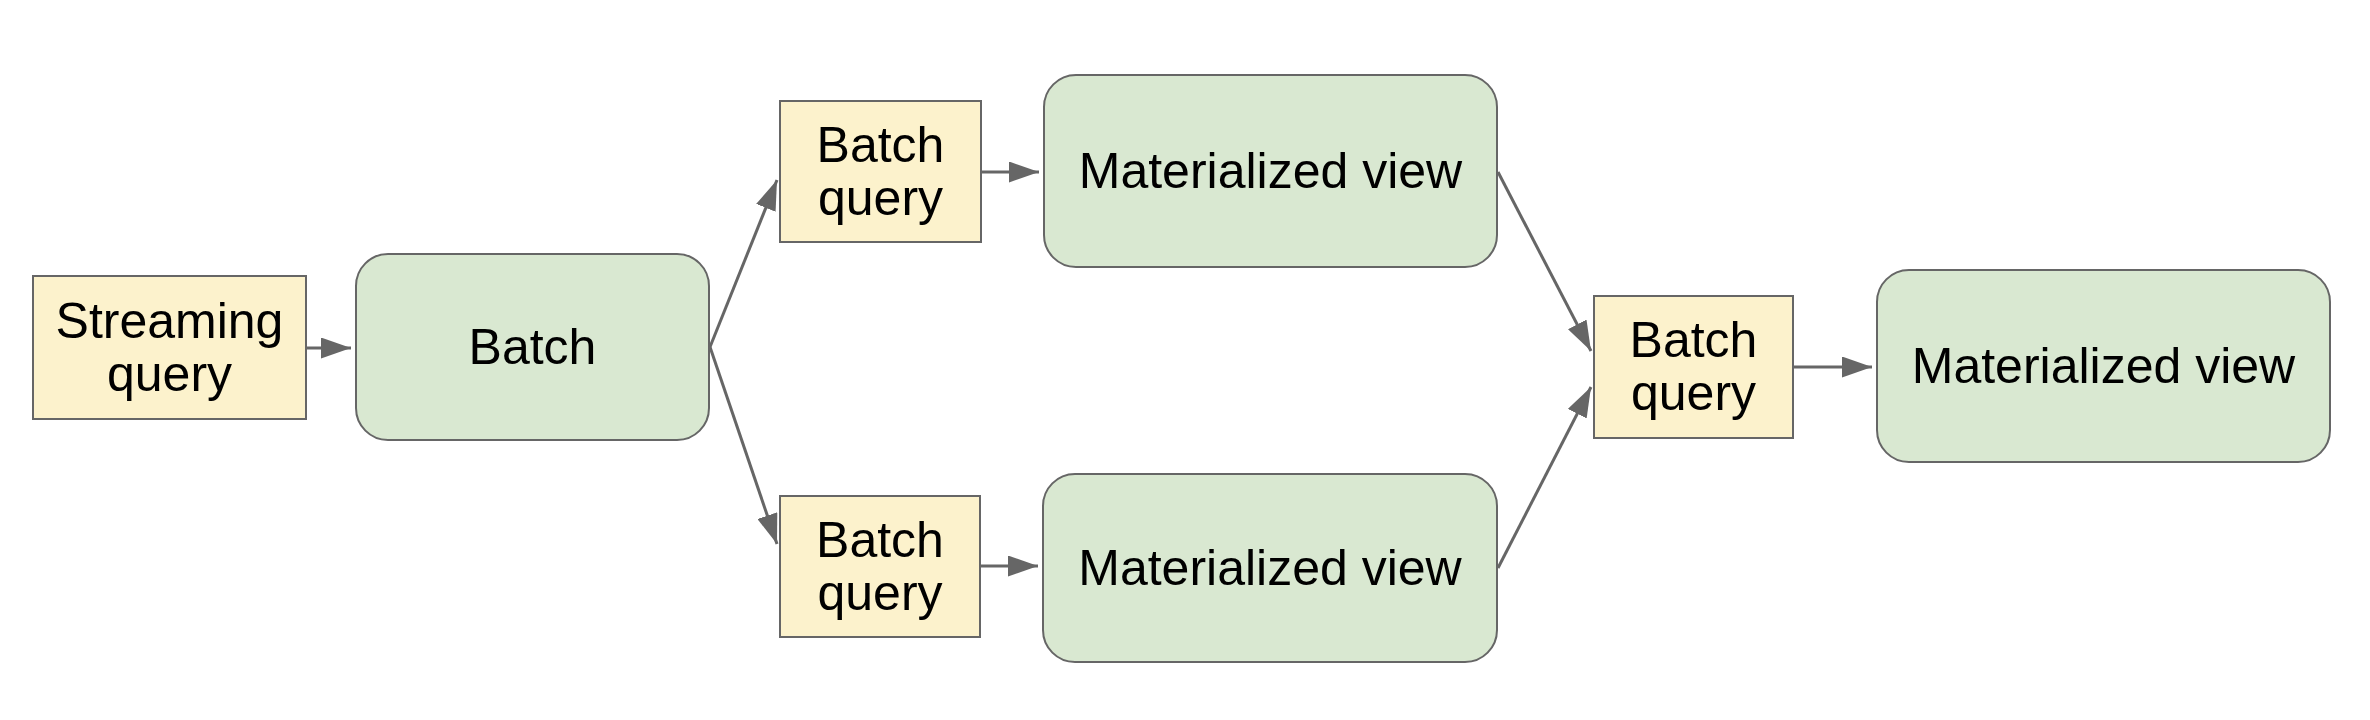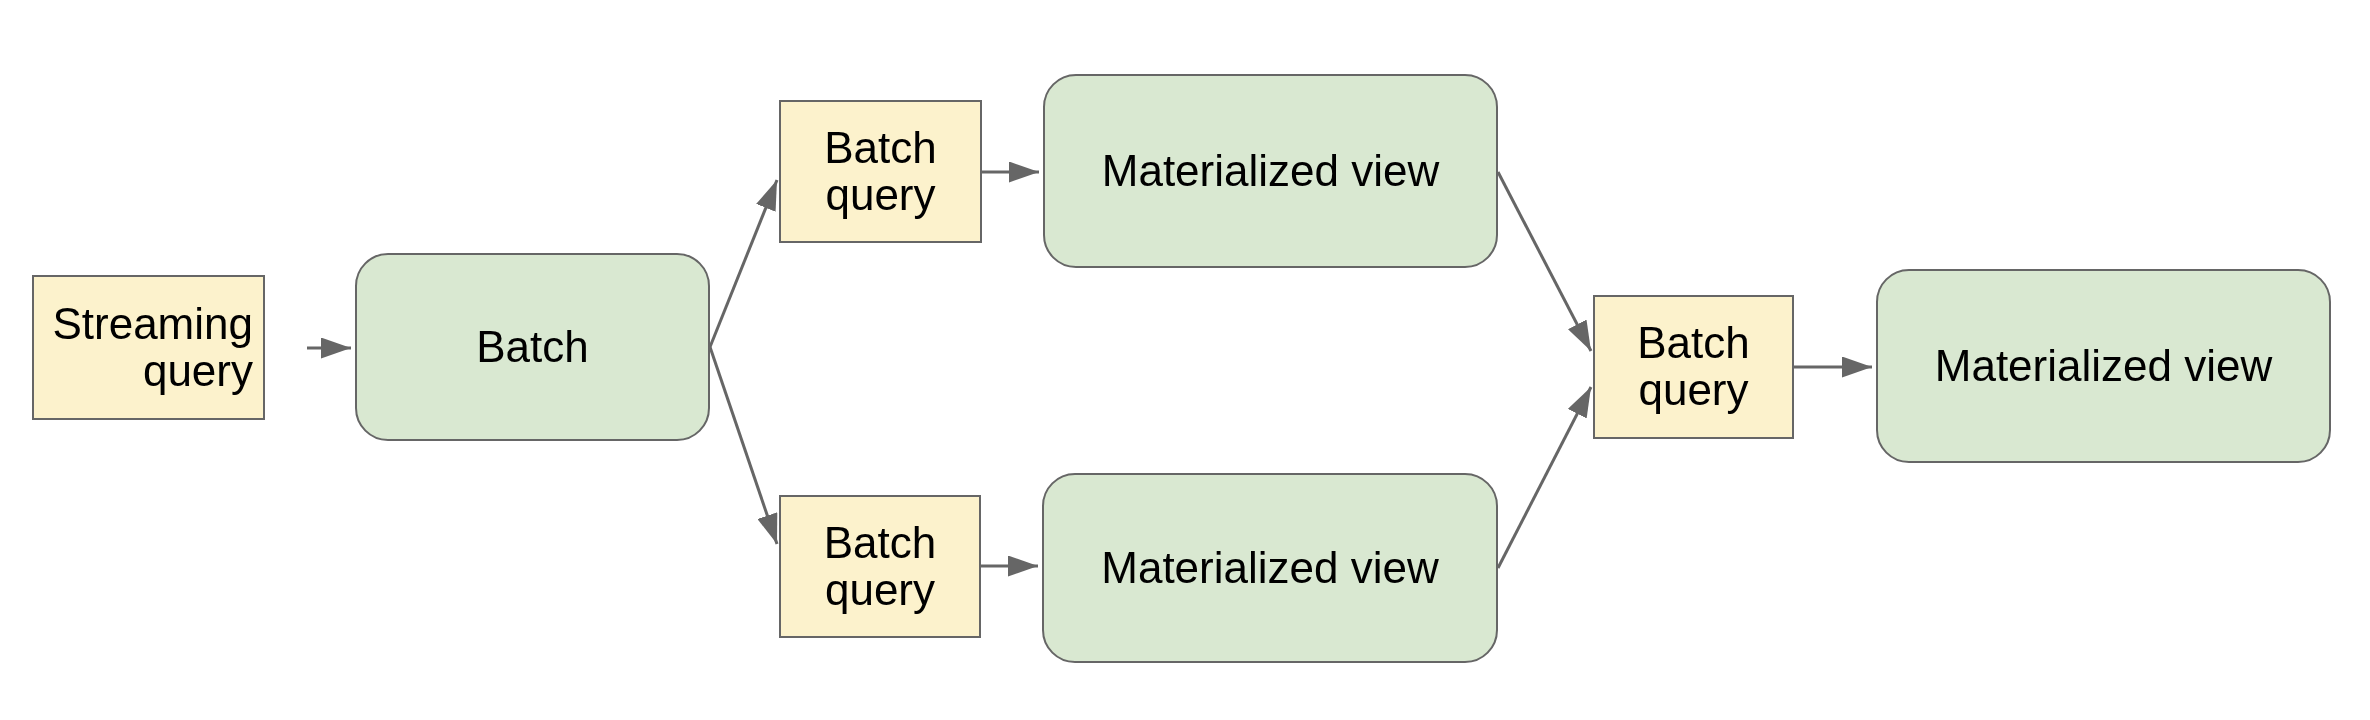--- a/index.html
+++ b/index.html
@@ -16,37 +16,37 @@
     left: 0; top: 0;
     width: 2370px; height: 720px;
   }
   .node {
     position: absolute;
     box-sizing: border-box;
     display: flex;
     align-items: center;
     justify-content: center;
     text-align: center;
-    font-size: 44px;
+    font-size: 50px;
     line-height: 1.06;
     color: #000000;
     padding: 6px 10px;
   }
   .node.query {
     background: #fcf2cc;
     border: 2.5px solid #666666;
     border-radius: 0;
   }
   .node.store {
     background: #d9e8d1;
     border: 2.5px solid #666666;
     border-radius: 33px;
     text-align: right;
   }
-  .n-streaming   { left: 32px;   top: 275px; width: 233px; height: 145px; text-align: right; }
+  .n-streaming   { left: 32px;   top: 275px; width: 275px; height: 145px; }
   .n-table       { left: 355px;  top: 253px; width: 355px; height: 188px; }
   .n-batch-top   { left: 779px;  top: 100px; width: 203px; height: 143px; }
   .n-mv-top      { left: 1043px; top: 74px;  width: 455px; height: 194px; }
   .n-batch-bot   { left: 779px;  top: 495px; width: 202px; height: 143px; }
   .n-mv-bot      { left: 1042px; top: 473px; width: 456px; height: 190px; }
   .n-batch-right { left: 1593px; top: 295px; width: 201px; height: 144px; }
   .n-mv-right    { left: 1876px; top: 269px; width: 455px; height: 194px; }
   .edge { stroke: #666666; stroke-width: 3; fill: none; }
 </style>
 </head>

